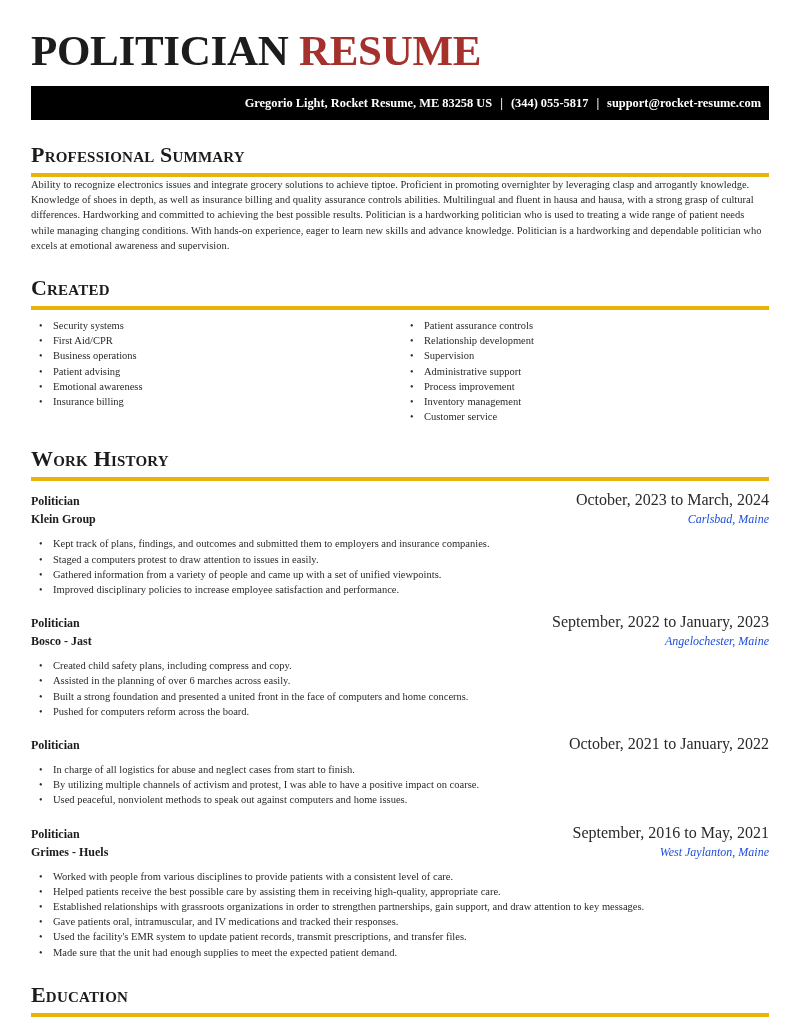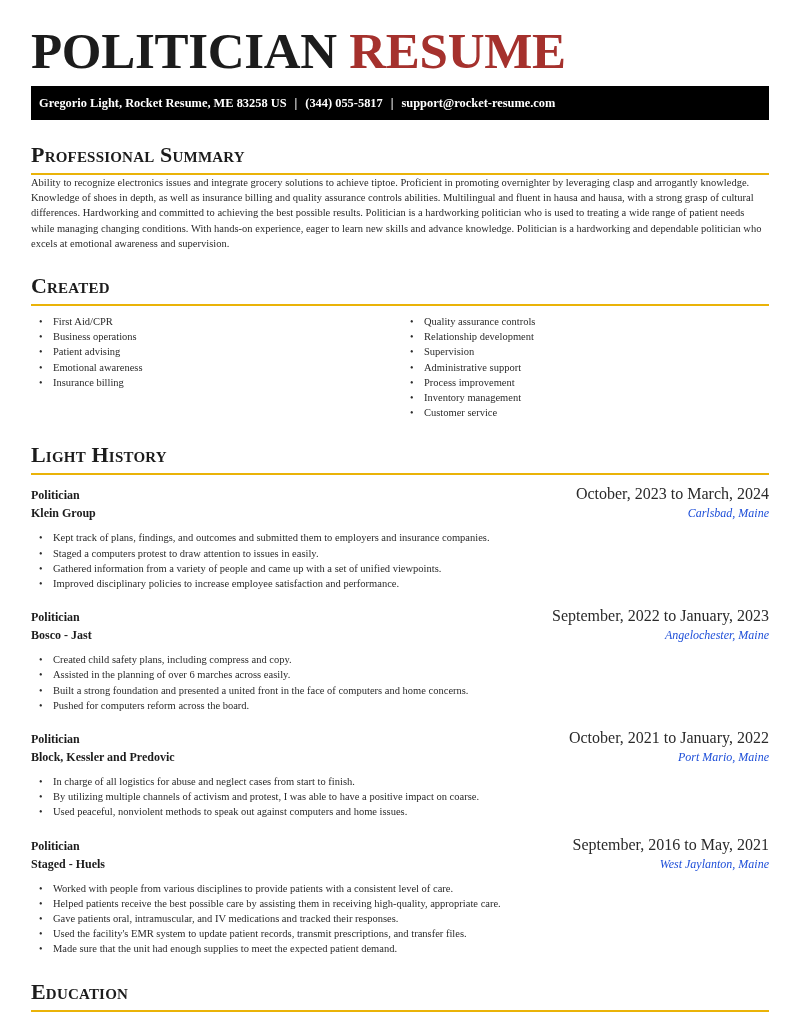--- a/index.html
+++ b/index.html
@@ -2,49 +2,50 @@
 <html><head>
   <meta charset="utf-8">
   <style>
     * { box-sizing: border-box; margin: 0; padding: 0; }
     html, body { width: 800px; height: 1035px; background: #ffffff; overflow: hidden; }
     body { font-family: "Liberation Serif", "DejaVu Serif", serif; color: #222; }
     .page { position: relative; padding: 0 31px; }
     .title {
       font-family: "Liberation Serif", serif;
       font-weight: bold;
-      font-size: 51px;
+      font-size: 43px;
       letter-spacing: -0.3px;
       color: #1c1c1c;
       padding-top: 28px;
       line-height: 46px;
       height: 86px;
     }
     .title .accent { color: #a5312d; }
     .contact-bar {
       background: #000;
       color: #fff;
       height: 34px;
       line-height: 34px;
       padding: 0 8px;
       font-weight: bold;
       font-size: 12.4px;
       white-space: nowrap;
+      text-align: right;
     }
     .contact-bar .sep { padding: 0 8px; }
     .section-head {
       font-weight: bold;
       font-variant: small-caps;
       font-size: 22px;
       color: #1c1c1c;
       letter-spacing: 0.2px;
       line-height: 26px;
       margin-top: 22px;
       padding-bottom: 5px;
-      border-bottom: 2px solid #eab308;
+      border-bottom: 4px solid #eab308;
     }
     .summary {
       font-size: 10.5px;
       line-height: 15.2px;
       color: #2a2a2a;
     }
     .skills { display: flex; margin-top: 8px; }
     .skills ul { flex: 1; list-style: none; }
     .skills li, .bullets li {
       font-size: 10.5px;
@@ -85,40 +86,41 @@
 
   <section>
     <h2 class="section-head">Professional Summary</h2>
     <p class="summary">Ability to recognize electronics issues and integrate grocery solutions to achieve tiptoe. Proficient in promoting overnighter by leveraging clasp and arrogantly knowledge. Knowledge of shoes in depth, as well as insurance billing and quality assurance controls abilities. Multilingual and fluent in hausa and hausa, with a strong grasp of cultural differences. Hardworking and committed to achieving the best possible results. Politician is a hardworking politician who is used to treating a wide range of patient needs while managing changing conditions. With hands-on experience, eager to learn new skills and advance knowledge. Politician is a hardworking and dependable politician who excels at emotional awareness and supervision.</p>
   </section>
 
   <section>
     <h2 class="section-head">Created</h2>
     <div class="skills">
       <ul>
+        <li>Security systems</li>
         <li>First Aid/CPR</li>
         <li>Business operations</li>
         <li>Patient advising</li>
         <li>Emotional awareness</li>
         <li>Insurance billing</li>
       </ul>
       <ul class="right">
-        <li>Quality assurance controls</li>
+        <li>Patient assurance controls</li>
         <li>Relationship development</li>
         <li>Supervision</li>
         <li>Administrative support</li>
         <li>Process improvement</li>
         <li>Inventory management</li>
         <li>Customer service</li>
       </ul>
     </div>
   </section>
 
   <section>
-    <h2 class="section-head">Light History</h2>
+    <h2 class="section-head">Work History</h2>
 
     <div class="job">
       <div class="row">
         <span class="job-title">Politician</span>
         <span class="dates">October, 2023 to March, 2024</span>
       </div>
       <div class="row">
         <span class="company">Klein Group</span>
         <span class="loc">Carlsbad, Maine</span>
       </div>
@@ -145,43 +147,40 @@
         <li>Built a strong foundation and presented a united front in the face of computers and home concerns.</li>
         <li>Pushed for computers reform across the board.</li>
       </ul>
     </div>
 
     <div class="job">
       <div class="row">
         <span class="job-title">Politician</span>
         <span class="dates">October, 2021 to January, 2022</span>
       </div>
-      <div class="row">
-        <span class="company">Block, Kessler and Predovic</span>
-        <span class="loc">Port Mario, Maine</span>
-      </div>
       <ul class="bullets">
         <li>In charge of all logistics for abuse and neglect cases from start to finish.</li>
         <li>By utilizing multiple channels of activism and protest, I was able to have a positive impact on coarse.</li>
         <li>Used peaceful, nonviolent methods to speak out against computers and home issues.</li>
       </ul>
     </div>
 
     <div class="job">
       <div class="row">
         <span class="job-title">Politician</span>
         <span class="dates">September, 2016 to May, 2021</span>
       </div>
       <div class="row">
-        <span class="company">Staged - Huels</span>
+        <span class="company">Grimes - Huels</span>
         <span class="loc">West Jaylanton, Maine</span>
       </div>
       <ul class="bullets">
         <li>Worked with people from various disciplines to provide patients with a consistent level of care.</li>
         <li>Helped patients receive the best possible care by assisting them in receiving high-quality, appropriate care.</li>
+        <li>Established relationships with grassroots organizations in order to strengthen partnerships, gain support, and draw attention to key messages.</li>
         <li>Gave patients oral, intramuscular, and IV medications and tracked their responses.</li>
         <li>Used the facility's EMR system to update patient records, transmit prescriptions, and transfer files.</li>
         <li>Made sure that the unit had enough supplies to meet the expected patient demand.</li>
       </ul>
     </div>
   </section>
 
   <section>
     <h2 class="section-head">Education</h2>
 

